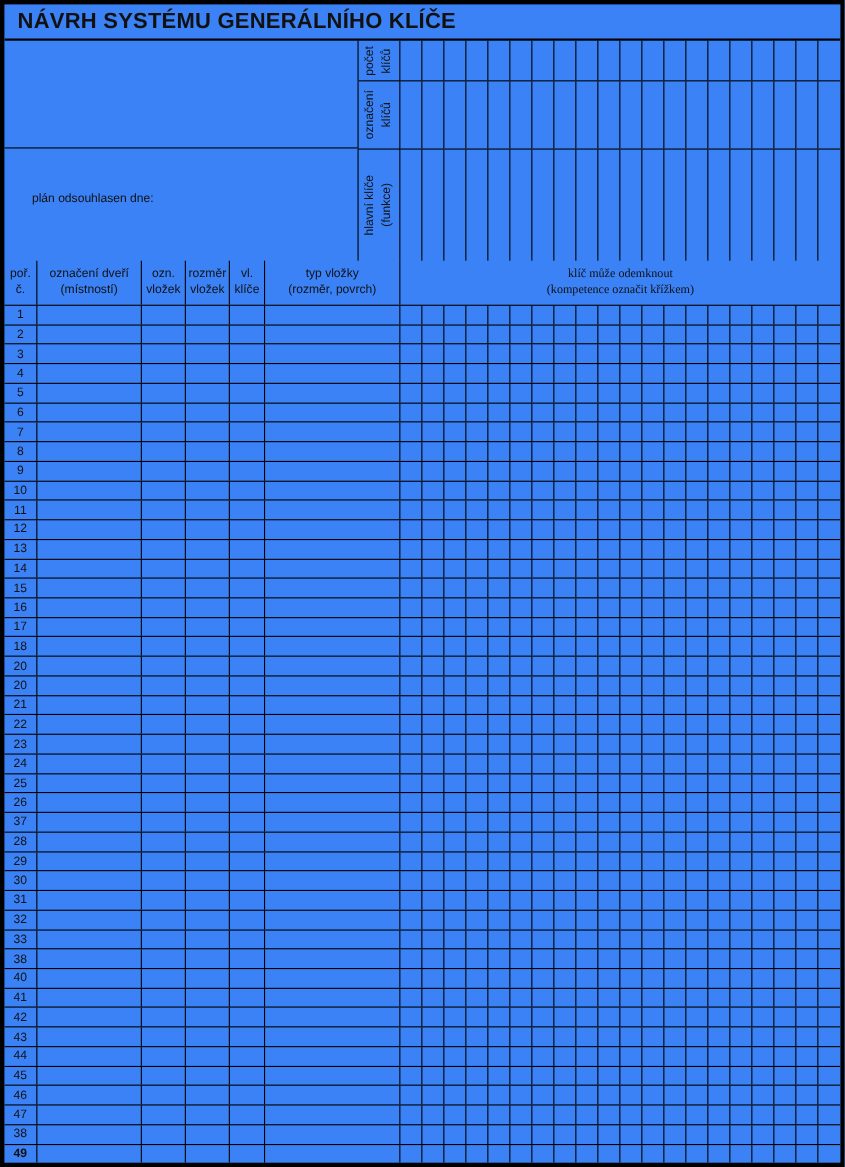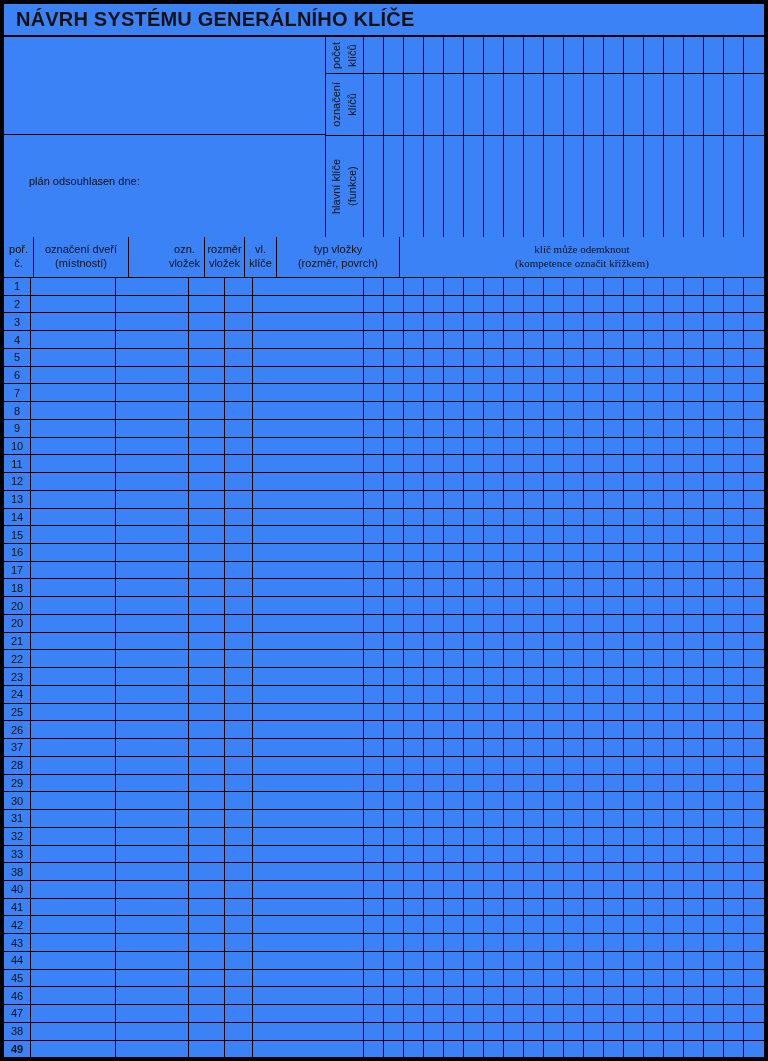--- a/index.html
+++ b/index.html
@@ -38,21 +38,21 @@
   .tg-row.r2{height:62px;border-bottom:1.5px solid #000;}
   .tg-row.r3{flex:1;}
   .gcell{width:20px;border-right:1.5px solid #000;}
   .gcell:last-child{border-right:none;flex:1;}
   
   .thead{height:41px;border-bottom:1.5px solid #000;display:flex;flex:0 0 auto;}
   .hcell{border-right:1.5px solid #000;display:flex;align-items:center;justify-content:center;
     text-align:center;font-size:11px;line-height:1.25;white-space:pre-line;}
   .c-num{width:30px;}
   .c-door{width:95px;}
-  .c-ozn{width:40px;margin-left:36px;}
+  .c-ozn{width:40px;}
   .c-poc{width:40px;}
   .c-vl{width:32px;}
   .c-typ{width:123px;}
   .c-key{flex:1;border-right:none;font-family:Liberation Serif, serif;}
   
   .tbody{flex:1;display:flex;flex-direction:column;}
   .brow{flex:1;display:flex;border-bottom:1.5px solid #000;}
   .brow:last-child{border-bottom:none;font-weight:bold;}
   .bcell{border-right:1.5px solid #000;font-size:11px;display:flex;align-items:center;justify-content:center;}
   .brow-grid{flex:1;display:flex;}

